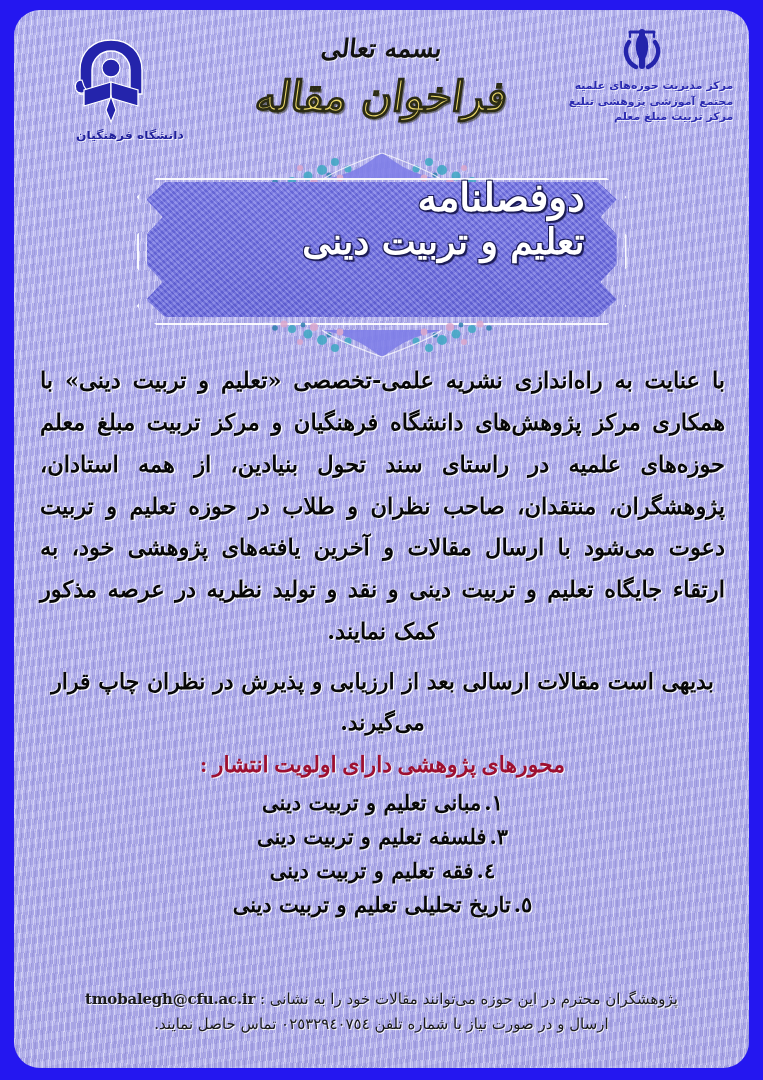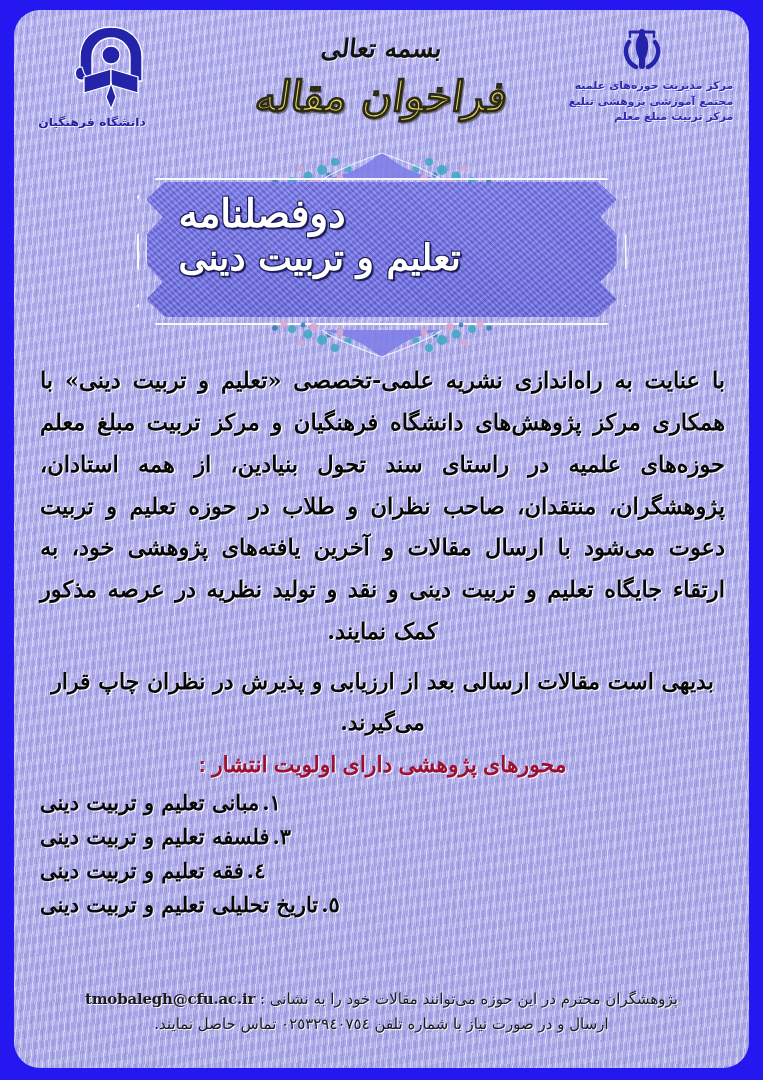--- a/index.html
+++ b/index.html
@@ -38,22 +38,22 @@
       repeating-linear-gradient(170deg,
         rgba(255,255,255,.10) 0px, rgba(255,255,255,.10) 6px,
         rgba(126,122,196,.10) 6px, rgba(126,122,196,.10) 13px),
       linear-gradient(#b3b1f0,#adaaea);
   }
 
   
   .header{position:relative;height:150px;}
 
   .logo-left{
-    position:absolute;top:13px;right:auto;left:32px;
-    width:130px;text-align:left;
+    position:absolute;top:26px;right:auto;left:32px;
+    width:130px;text-align:right;
   }
   .logo-left svg{display:block;margin:0 auto;}
   .logo-left .cap{
     margin-top:1px;font-size:11px;color:#20209b;
     font-weight:bold;letter-spacing:.5px;
     text-shadow:.7px .7px 0 rgba(255,255,255,.85);
     transform:scaleX(1.12);
   }
 
   .logo-right{
@@ -124,22 +124,22 @@
     clip-path:polygon(
       4% 0%, 96% 0%,
       100% 13%, 96.5% 26%, 100% 39%,
       100% 61%, 96.5% 74%, 100% 87%,
       96% 100%, 4% 100%,
       0% 87%, 3.5% 74%, 0% 61%,
       0% 39%, 3.5% 26%, 0% 13%);
     pointer-events:none;
   }
   .cartouche-text{
-    position:absolute;left:50%;top:40px;transform:translateX(-50%);
-    width:406px;text-align:left;z-index:3;
+    position:absolute;left:50%;top:24px;transform:translateX(-50%);
+    width:406px;text-align:right;z-index:3;
   }
   .j-kind{
     font-family:"DejaVu Serif","Liberation Serif",serif;
     font-size:39px;font-weight:bold;color:#ffffff;
     text-shadow:2px 2px 1px #1b1b55, -1px -1px 0 #1b1b55,
                 1px -1px 0 #1b1b55, -1px 1px 0 #1b1b55;
     line-height:1.0;letter-spacing:-1px;
   }
   .j-name{
     margin-top:6px;
@@ -166,29 +166,29 @@
     margin:0 0 2px 0;
     letter-spacing:-.3px;
   }
   .para2{
     text-align:center;text-align-last:center;
     margin-top:8px;font-size:22px;
   }
   .red-head{
     margin-top:9px;
     text-align:center;
-    font-family:Liberation Sans, sans-serif;
+    font-family:Liberation Serif, serif;
     font-size:22px;font-weight:bold;color:#9d1030;
     text-shadow:1.2px 1.2px 0 rgba(255,255,255,.85);
     letter-spacing:-.3px;
   }
 
   .topics{
     list-style:none;margin:8px 0 0 0;padding:0;
-    text-align:left;
+    text-align:center;
   }
   .topics li{
     font-family:"DejaVu Serif","Liberation Serif",serif;
     font-size:21px;font-weight:bold;color:#080808;
     line-height:1.62;
     text-shadow:1.2px 1.2px 0 rgba(255,255,255,.9);
     letter-spacing:-.3px;
   }
   .topics .num{margin-left:3px;}
 

